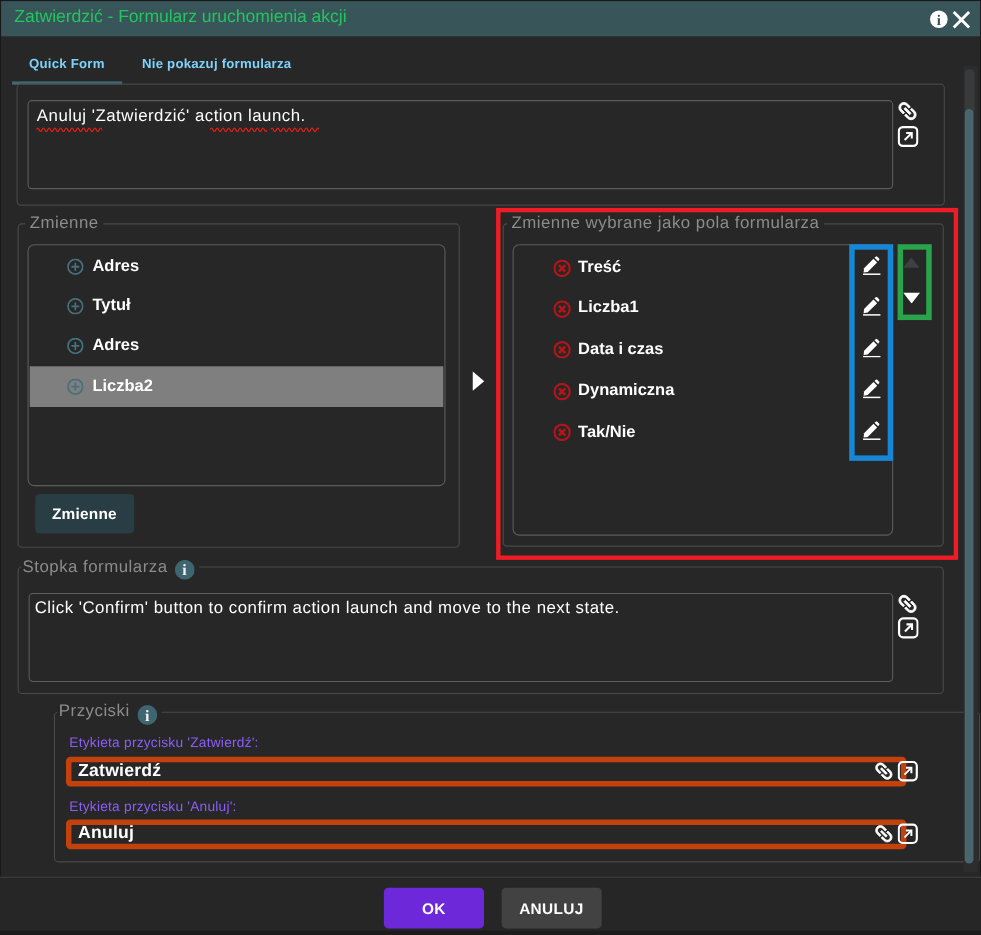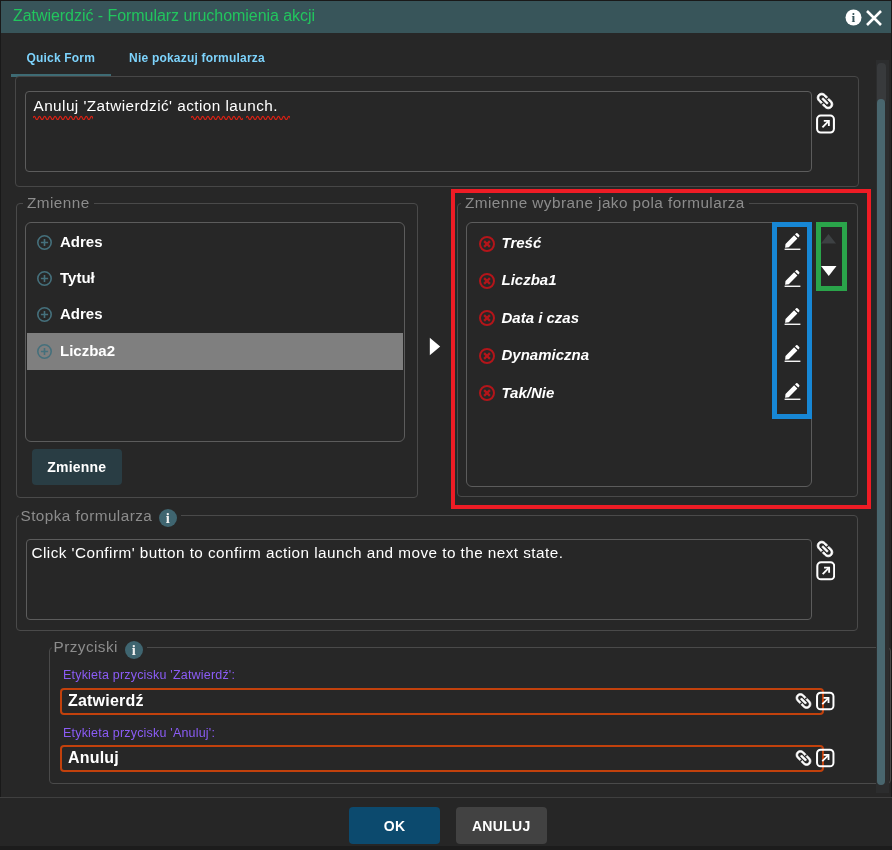--- a/index.html
+++ b/index.html
@@ -22,36 +22,36 @@
   .fs { position:absolute; border:1px solid #4a4a4a; border-radius:4px; }
   .legend { position:absolute; top:-9.5px; background:#272727; padding:0 4px; color:#8c8c8c; font-size:15.3px; white-space:nowrap; display:flex; align-items:center; gap:7px; letter-spacing:.45px; }
   .legend svg { position:relative; top:2.5px; }
   #fsL { left:15.5px; top:202.5px; width:402px; height:295.5px; }
   #fsR { left:456.5px; top:202.5px; width:401px; height:294.5px; }
   #fsStopka { left:15.5px; top:515px; width:842.5px; height:116px; }
   #fsPrzyciski { left:15.5px; top:646.5px; width:842.5px; height:137px;margin-left:33px; }
   .listbox { position:absolute; border:1px solid #5c5c5c; border-radius:6px; }
   #list1 { left:8.5px; top:18.5px; width:380px; height:220px; }
   #list2 { left:8px; top:18px; width:346.5px; height:265.5px; }
-  .row { position:absolute; left:1px; width:calc(100% - 2px); display:flex; align-items:center; }
+  .row { position:absolute; left:1px; width:calc(100% - 2px); display:flex; align-items:center;padding-left:24px; }
   #list1 .row { height:36.4px; }
-  #list2 .row { height:37.4px;font-style:italic; }
+  #list2 .row { height:37.4px; }
   .row .ic { margin-left:11px; flex:none; }
   #list1 .ic { margin-left:10px; }
   .row .lbl { color:#fff; font-size:15px; font-weight:700; letter-spacing:0; position:relative; top:-1.2px; }
   #list1 .lbl { margin-left:8px; }
   #list2 .lbl { margin-left:7px; }
   .hl { background:#7f7f7f; }
   
   #redbox { position:absolute; left:451px; top:189px; width:420px; height:320px; border:4.5px solid #ee1c25; }
   #bluebox { position:absolute; left:772px; top:221.5px; width:40px; height:197.5px; border:5px solid #1787d5; }
   #greenbox { position:absolute; left:815.5px; top:221.5px; width:31px; height:69px; border:5px solid #2aa44a; }
   
   .inlabel { position:absolute; left:13.5px; color:#8b5cf6; font-size:12.5px; letter-spacing:.2px; }
-  .input { position:absolute; left:10.5px; width:764px; height:27px; border:2px solid #c2410c; border-radius:4px; background:#272727; color:#fff; font-size:16px; font-weight:700; display:flex; align-items:center; padding-left:6px; letter-spacing:.2px; }
+  .input { position:absolute; left:10.5px; width:764px; height:27px; border:5px solid #c2410c; border-radius:4px; background:#272727; color:#fff; font-size:16px; font-weight:700; display:flex; align-items:center; padding-left:6px; letter-spacing:.2px; }
   
   #footer { position:absolute; left:0; top:797px; width:892px; height:49px; background:#262626; border-top:1px solid #3f3f3f; }
   .fbtn { position:absolute; top:807px; height:37px; border-radius:4px; color:#fff; font-size:14px; font-weight:700; display:flex; align-items:center; justify-content:center; letter-spacing:.3px; }
   
   #sbtrack { position:absolute; left:875.5px; top:60px; width:13px; height:733px; background:#2c2d2e; }
   #sbtop { position:absolute; left:877px; top:63px; width:9px; height:40px; background:#383a3c; border-radius:4px; }
   #sbthumb { position:absolute; left:877px; top:99px; width:8px; height:686px; background:#49666e; border-radius:4px; }
   .btn { background:#293d44; color:#fff; font-weight:700; border-radius:4px; display:flex; align-items:center; justify-content:center; }
 </style>
 </head>
@@ -258,19 +258,19 @@
         <path fill="#fff" stroke="#fff" stroke-width="0.8" d="M3.9 12c0-1.71 1.39-3.1 3.1-3.1h4V7H7c-2.76 0-5 2.24-5 5s2.24 5 5 5h4v-1.9H7c-1.71 0-3.1-1.39-3.1-3.1zM8 13h8v-2H8v2zm9-6h-4v1.9h4c1.71 0 3.1 1.39 3.1 3.1s-1.39 3.1-3.1 3.1h-4V17h4c2.76 0 5-2.24 5-5s-2.24-5-5-5z"></path>
       </g>
     </svg>
   <svg class="abs opennew" style="left:816px;top:748px" width="18.5" height="20" viewBox="0 0 19.5 20">
       <rect x="1.1" y="1.3" width="17.3" height="17.5" rx="3.8" fill="none" stroke="#fff" stroke-width="2.1"></rect>
       <path d="M6.6 13.4 L12.6 7.4" stroke="#fff" stroke-width="1.9"></path>
       <path d="M8 6.8 H13.2 V12" fill="none" stroke="#fff" stroke-width="1.9"></path>
     </svg>
 
   <div id="footer"></div>
-  <div class="fbtn" style="left:349px;width:91px;background:#0c4a6e;">OK</div>
+  <div class="fbtn" style="left:349px;width:91px;background:#6d28d9;">OK</div>
   <div class="fbtn" style="left:456px;width:90.5px;background:#424242;">ANULUJ</div>
 
   <div id="sbtrack"></div>
   <div id="sbtop"></div>
   <div id="sbthumb"></div>
 </div>
 
 </body></html>

